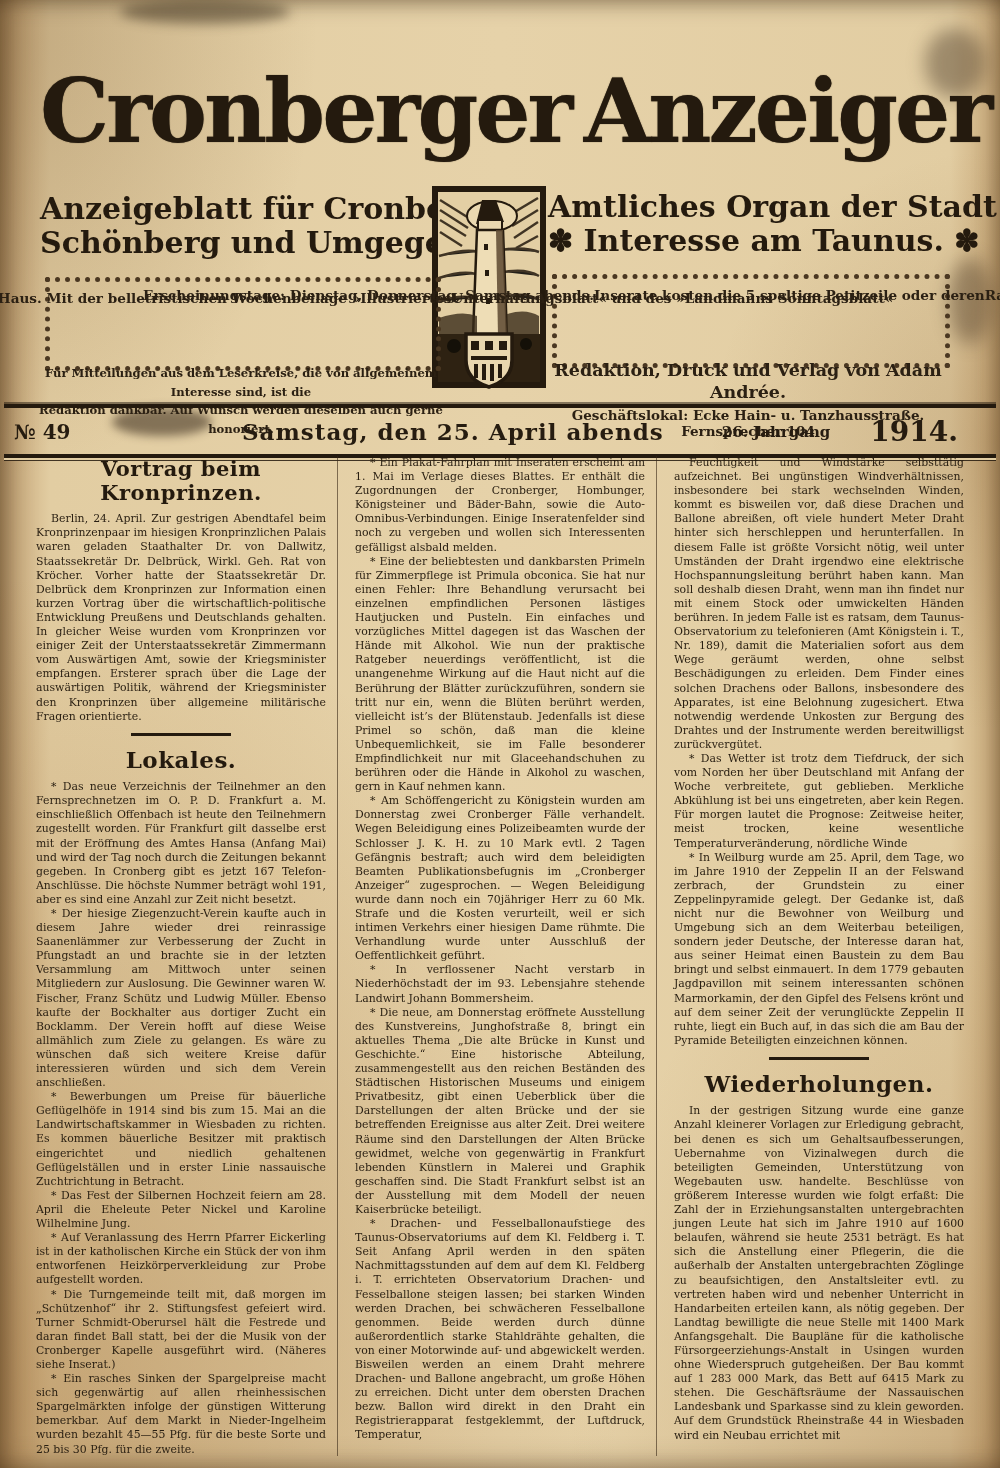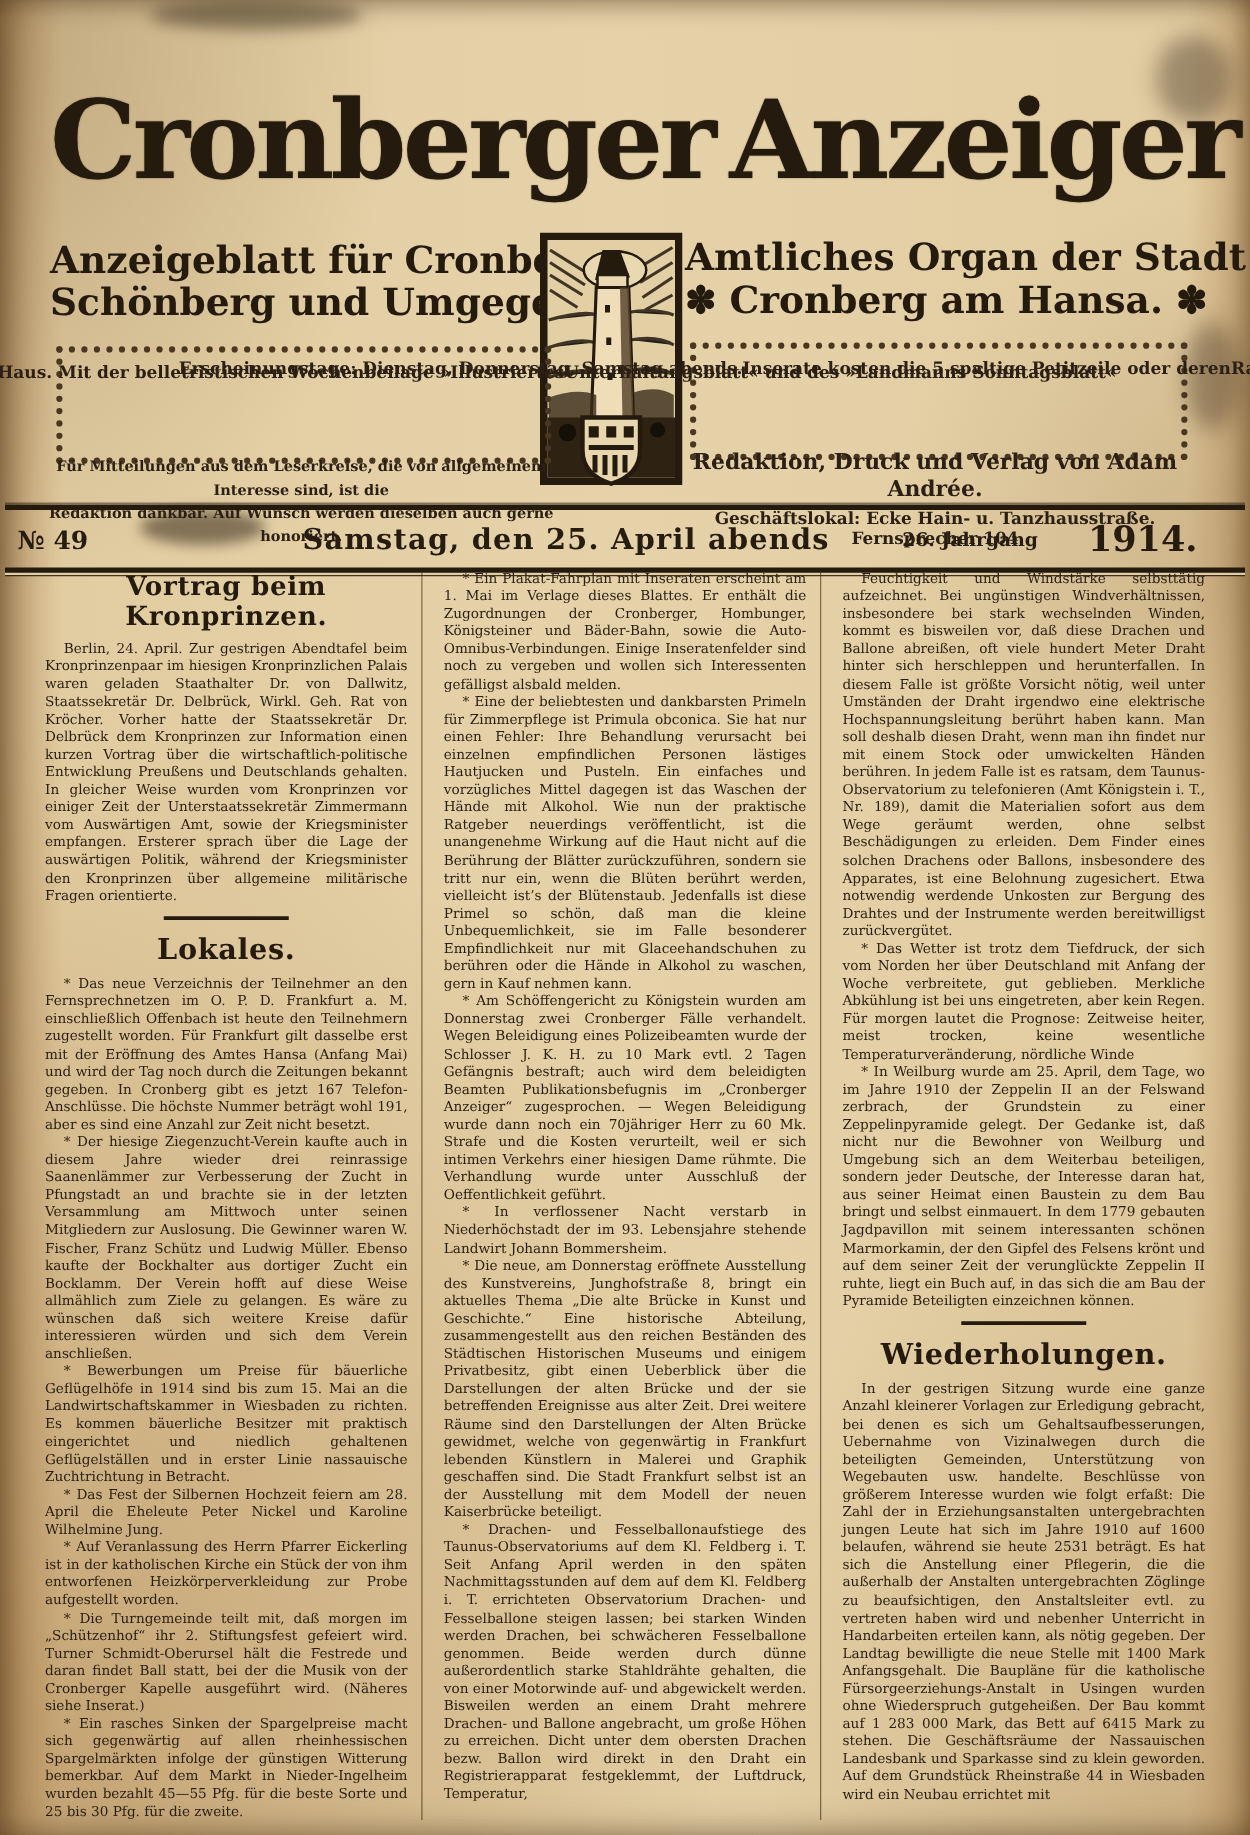--- a/index.html
+++ b/index.html
@@ -146,21 +146,21 @@
         <rect x="42" y="178" width="4" height="14"></rect>
           <rect x="50" y="178" width="4" height="16"></rect>
         <rect x="58" y="178" width="4" height="17"></rect>
           <rect x="66" y="178" width="4" height="14"></rect>
       </g>
     </svg>
   </div>
 
   <div class="subtitle subtitle-right">
     <div>Amtliches Organ der Stadt</div>
-    <div>✽ Cronberg am Hansa. ✽</div>
+    <div>✽ Interesse am Taunus. ✽</div>
   </div>
 
   <div class="deco-box box-left">
     <div>Abonnementspreis pro Monat nur 50 Pfennig frei ins</div>
     <div>Haus. Mit der belletristischen Wochenbeilage »Illustriertes</div>
     <div>Unterhaltungsblatt« und des »Landmanns Sonntagsblatt«</div>
   </div>
 
   <div class="deco-box box-right">
     <div>Erscheinungstage: Dienstag, Donnerstag, Samstag abends.</div>

